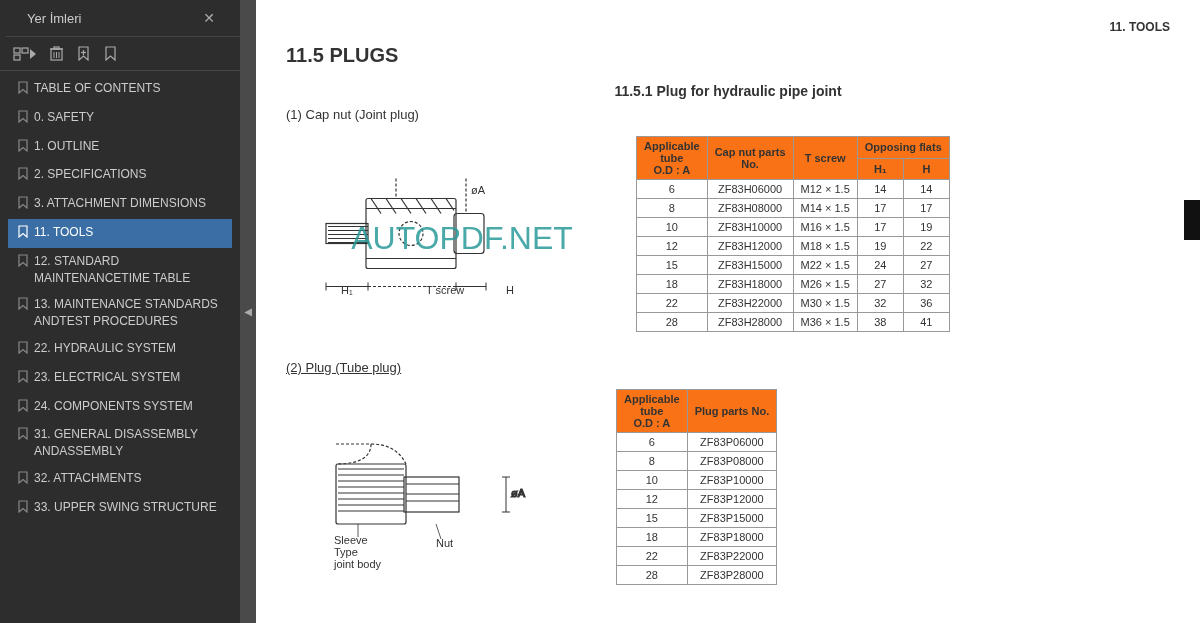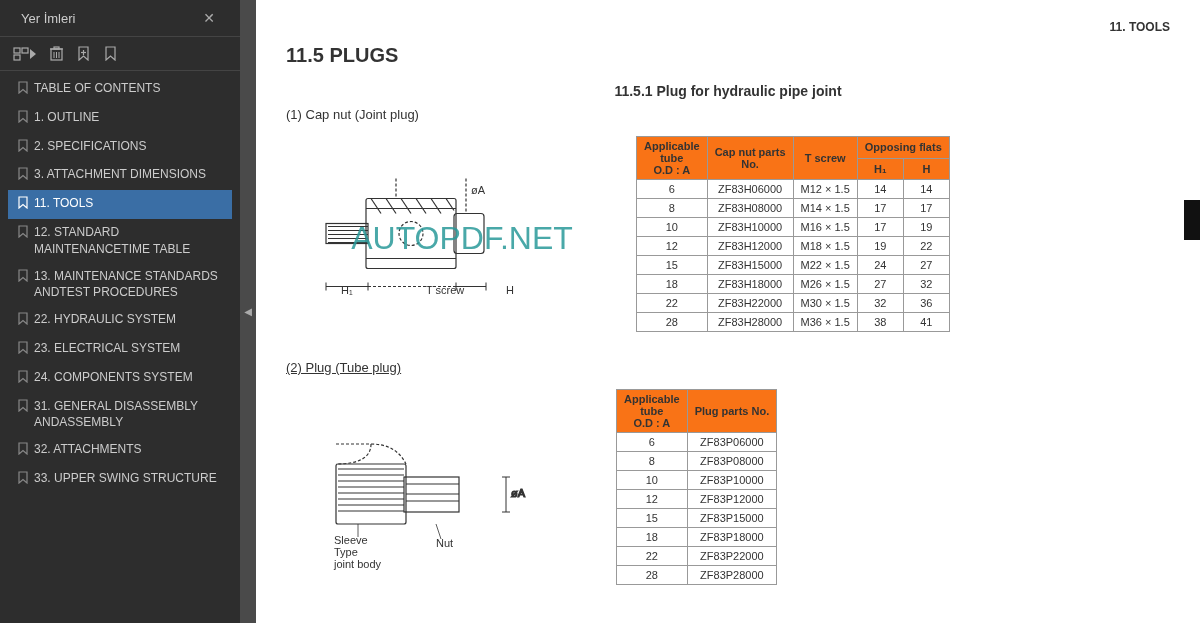--- a/index.html
+++ b/index.html
@@ -16,20 +16,21 @@
       color: #ccc;
     }
 
     #sidebar-header {
       display: flex;
       align-items: center;
       justify-content: space-between;
       padding: 8px 21px;
       background: #2d2d2d;
       border-bottom: 1px solid #444;
+      margin-left: 6px;
     }
 
     #sidebar-title {
       color: #ccc;
       font-size: 13px;
       font-weight: normal;
     }
 
     #sidebar-close {
       color: #aaa;
@@ -282,20 +283,28 @@
           </svg>
     </span>
         <span>TABLE OF CONTENTS</span>
       </div>
       <div class="sidebar-item">
         <span class="bookmark-icon">
       <svg width="10" height="13" viewBox="0 0 10 13">
             <polygon points="1,1 9,1 9,12 5,8.5 1,12" fill="none" stroke="currentColor" stroke-width="1.2"></polygon>
           </svg>
     </span>
+        <span>0. SAFETY</span>
+      </div>
+      <div class="sidebar-item">
+        <span class="bookmark-icon">
+      <svg width="10" height="13" viewBox="0 0 10 13">
+            <polygon points="1,1 9,1 9,12 5,8.5 1,12" fill="none" stroke="currentColor" stroke-width="1.2"></polygon>
+          </svg>
+    </span>
         <span>1. OUTLINE</span>
       </div>
       <div class="sidebar-item">
         <span class="bookmark-icon">
       <svg width="10" height="13" viewBox="0 0 10 13">
             <polygon points="1,1 9,1 9,12 5,8.5 1,12" fill="none" stroke="currentColor" stroke-width="1.2"></polygon>
           </svg>
     </span>
         <span>2. SPECIFICATIONS</span>
       </div>

